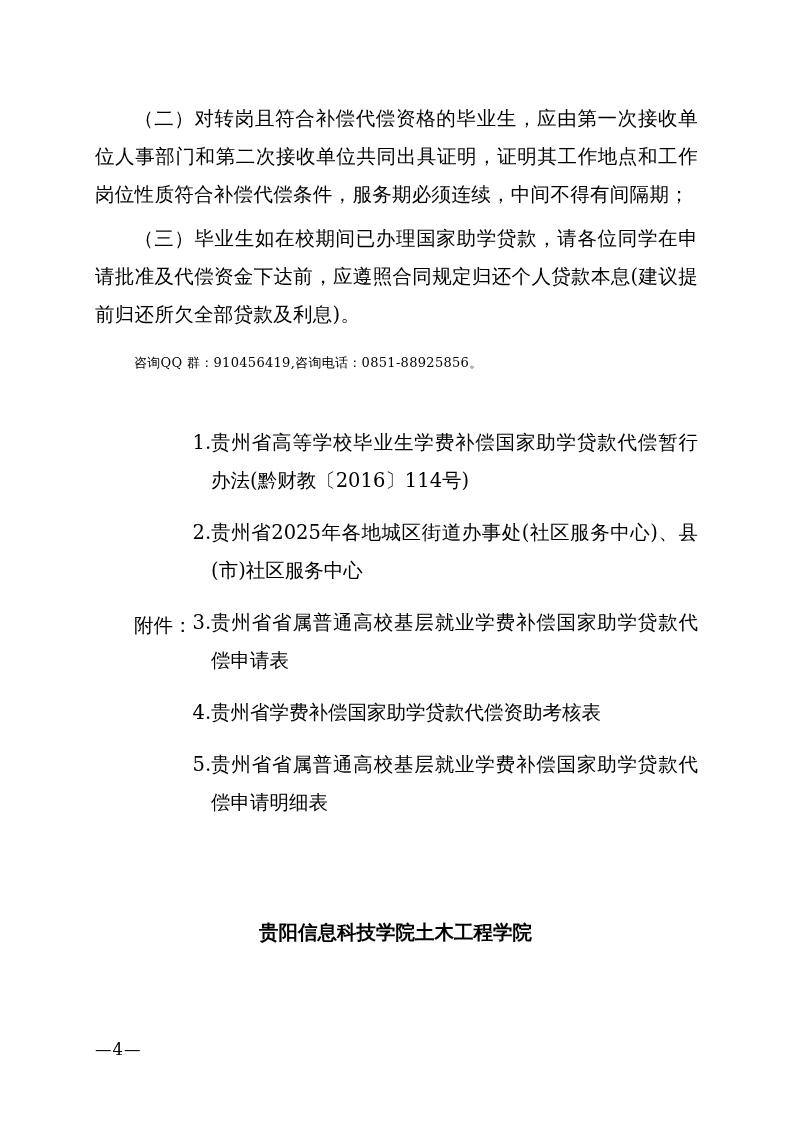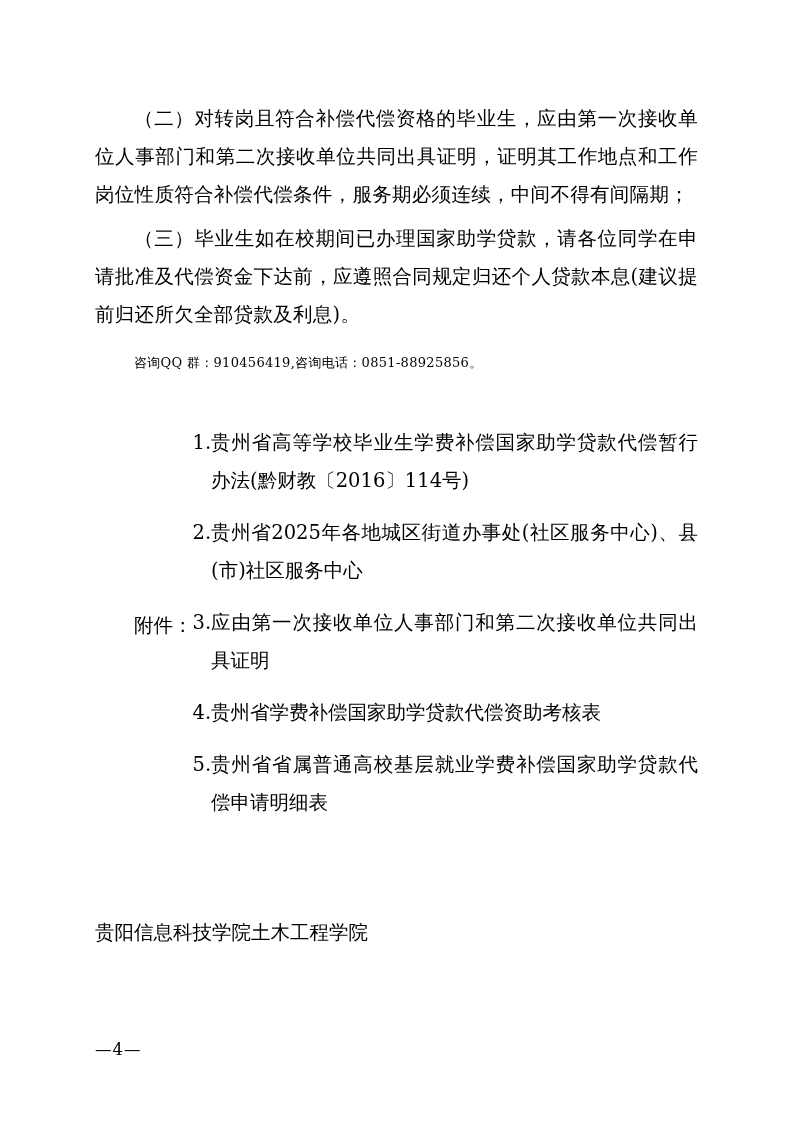--- a/index.html
+++ b/index.html
@@ -73,24 +73,25 @@
     flex: 0 0 auto;
     white-space: nowrap;
   }
   .attach-text {
     flex: 1 1 auto;
     text-align: justify;
     text-justify: inter-ideograph;
   }
   .signature {
     margin-top: 86px;
-    text-align: left;
+    text-align: center;
     font-size: 19.5px;
     line-height: 38px;
     padding-right: 2px;
+    font-weight: bold;
   }
   .sig-line {
     display: block;
   }
   .sig-date {
     display: block;
     letter-spacing: 0.8px;
   }
   .page-number {
     position: absolute;
@@ -118,21 +119,21 @@
         <div class="attach-item spaced">
           <span class="attach-num">1.</span>
           <span class="attach-text">贵州省高等学校毕业生学费补偿国家助学贷款代偿暂行办法(黔财教〔2016〕114号)</span>
         </div>
         <div class="attach-item spaced">
           <span class="attach-num">2.</span>
           <span class="attach-text">贵州省2025年各地城区街道办事处(社区服务中心)、县(市)社区服务中心</span>
         </div>
         <div class="attach-item spaced">
           <span class="attach-num">3.</span>
-          <span class="attach-text">应由第一次接收单位人事部门和第二次接收单位共同出具证明</span>
+          <span class="attach-text">贵州省省属普通高校基层就业学费补偿国家助学贷款代偿申请表</span>
         </div>
         <div class="attach-item spaced">
           <span class="attach-num">4.</span>
           <span class="attach-text">贵州省学费补偿国家助学贷款代偿资助考核表</span>
         </div>
         <div class="attach-item">
           <span class="attach-num">5.</span>
           <span class="attach-text">贵州省省属普通高校基层就业学费补偿国家助学贷款代偿申请明细表</span>
         </div>
       </div>

